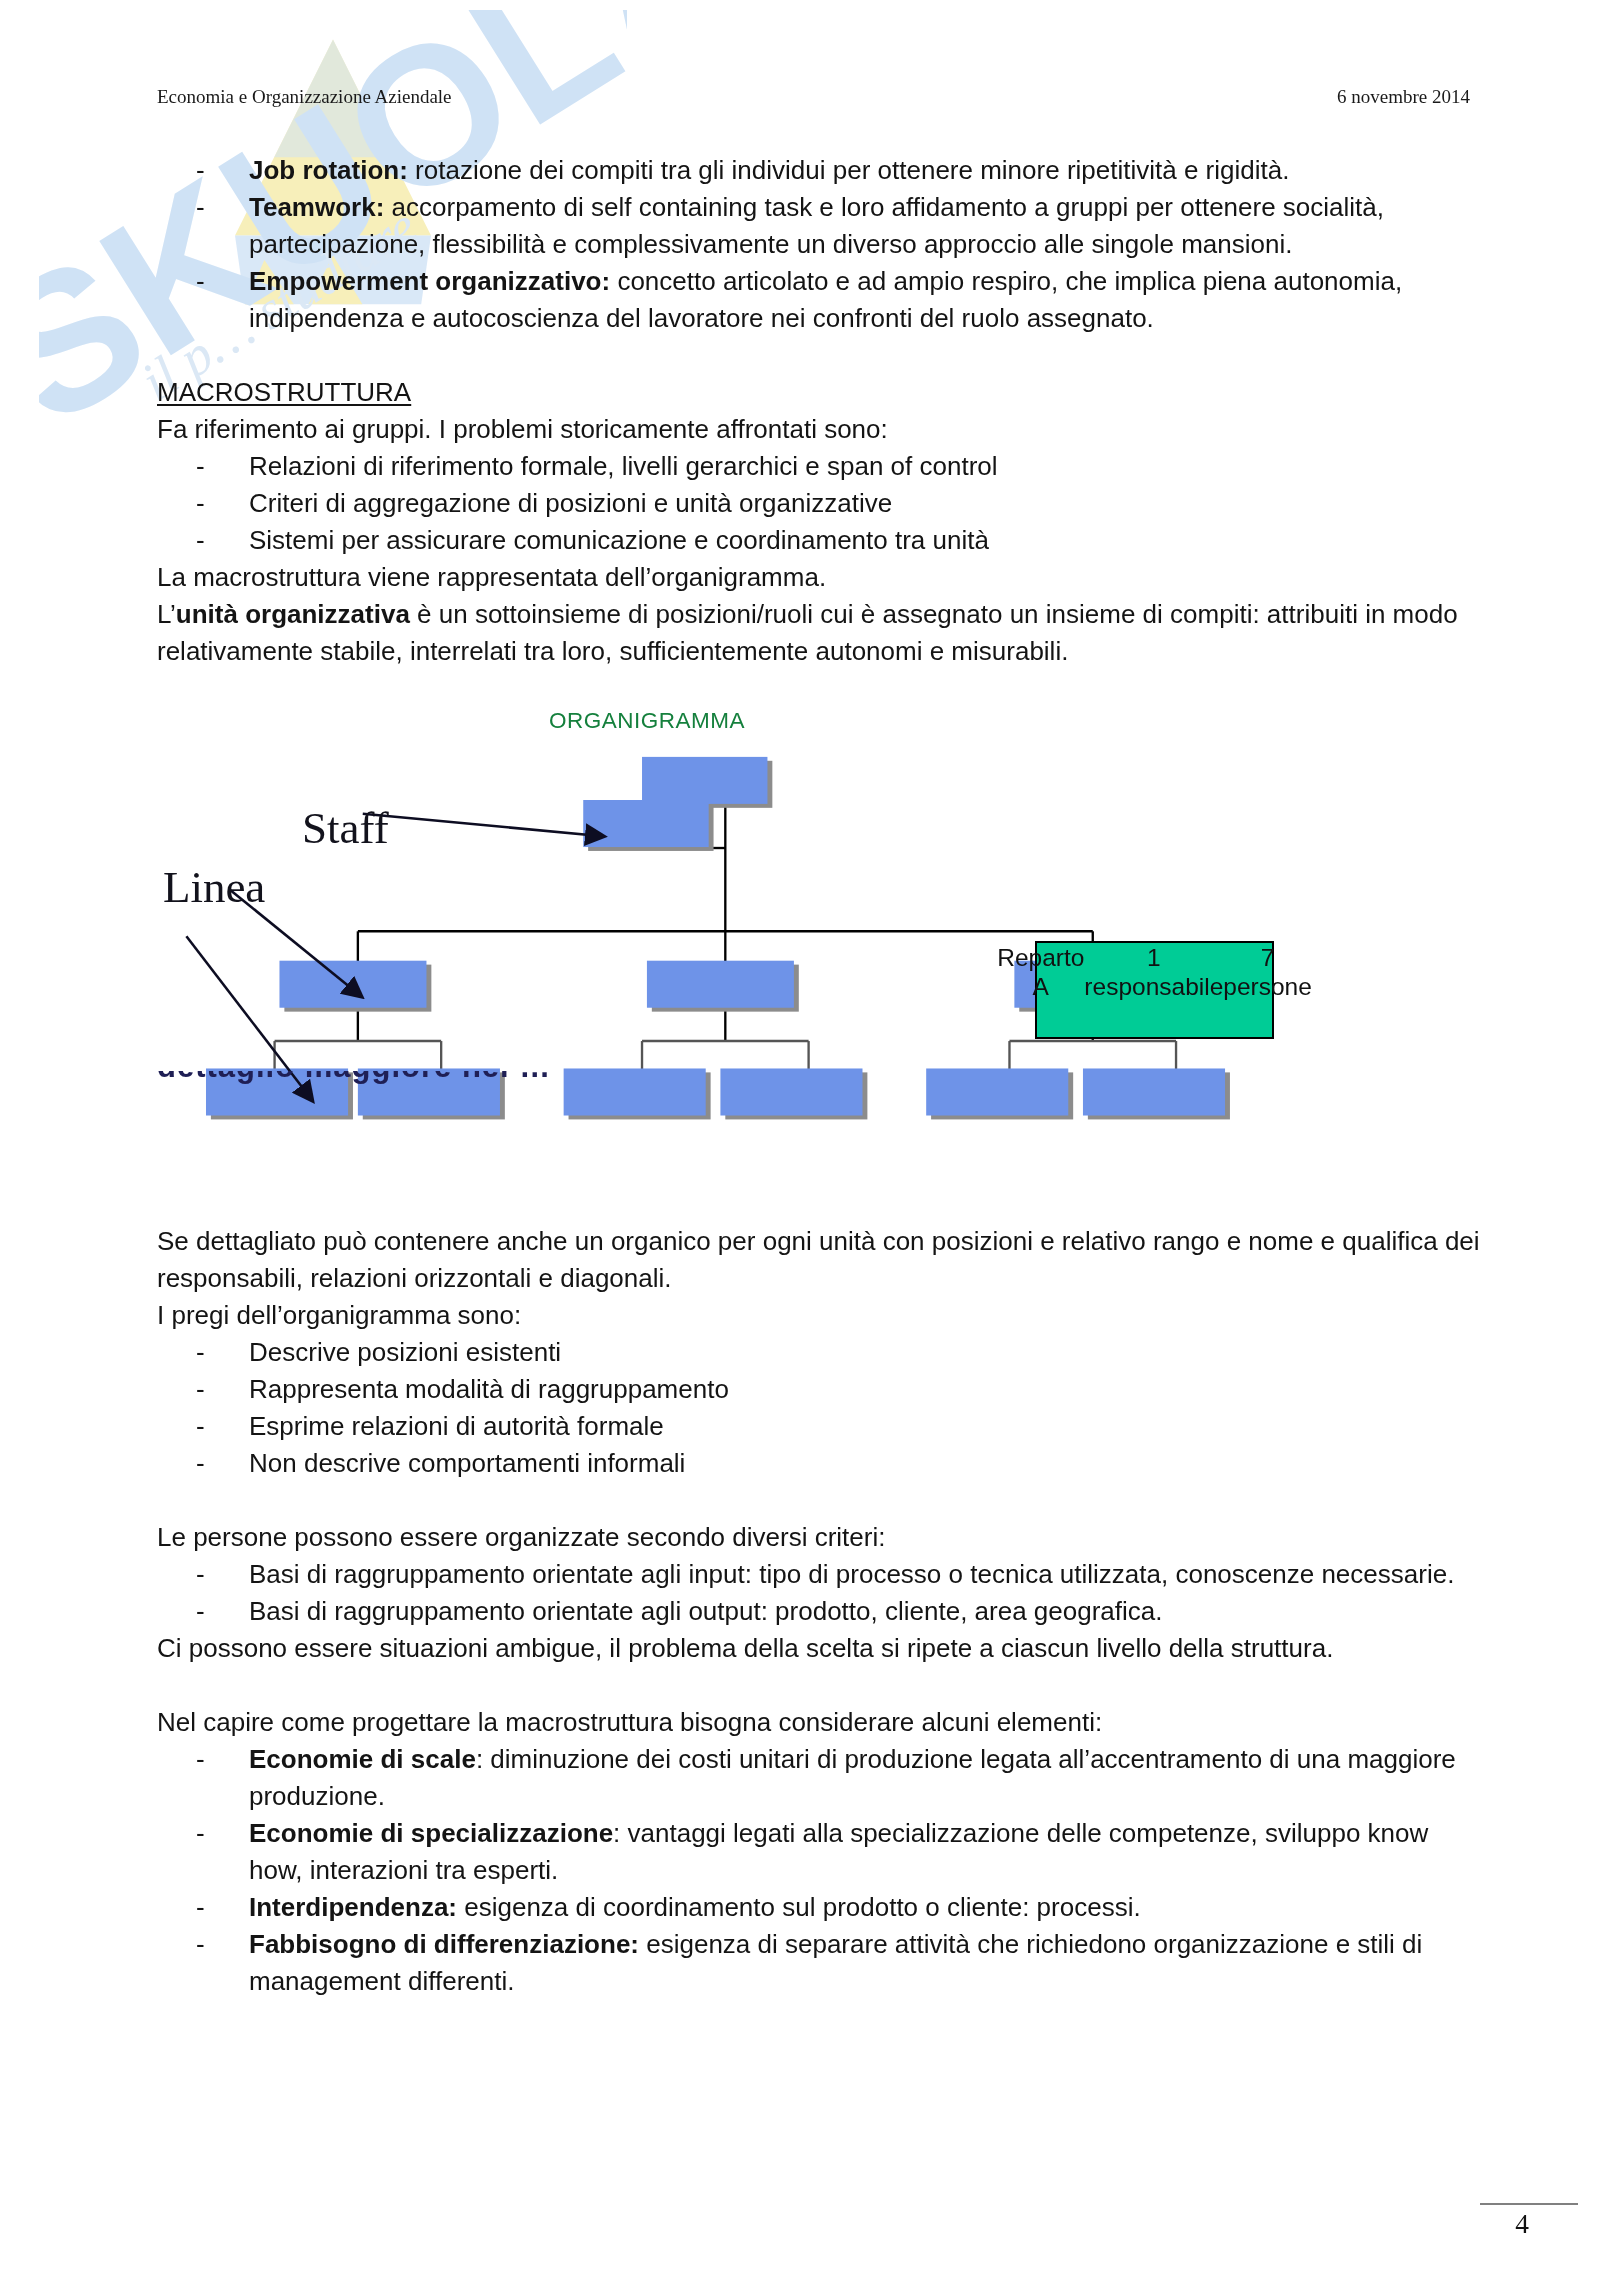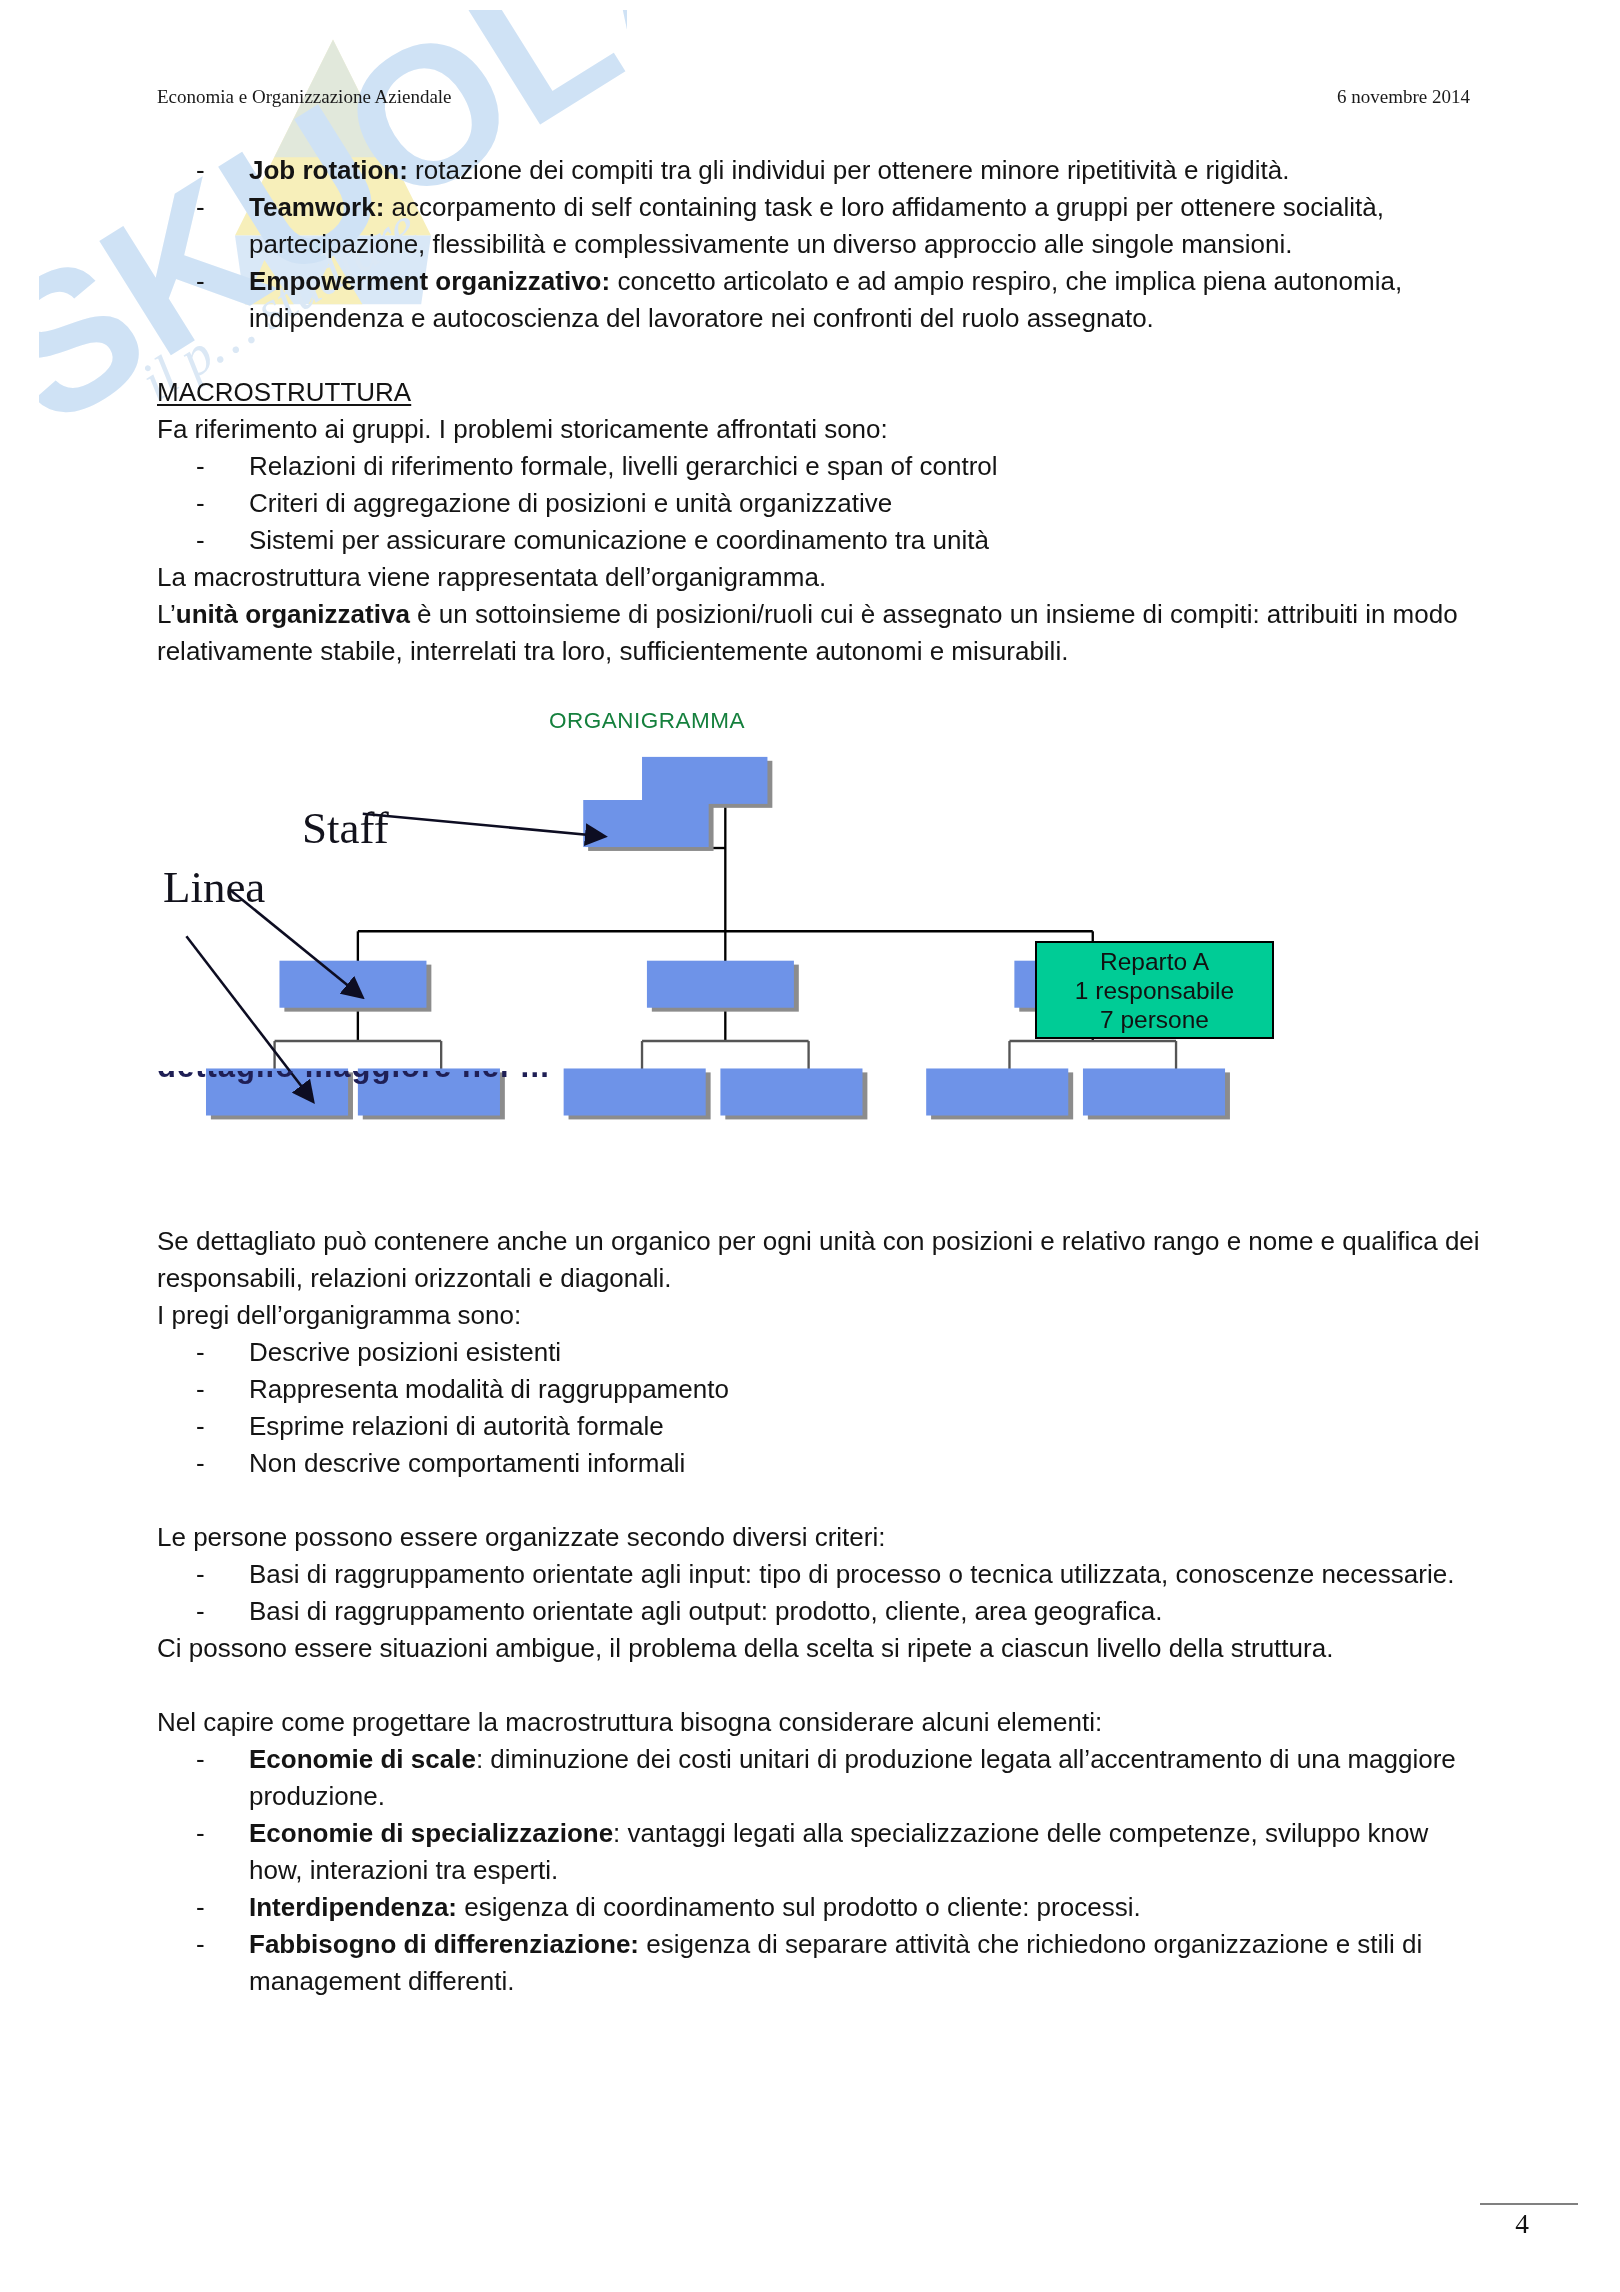--- a/index.html
+++ b/index.html
@@ -126,21 +126,21 @@
     top: 941px;
     width: 235px;
     height: 94px;
     background: #00CC96;
     border: 2px solid #000000;
     color: #111111;
     font-size: 24.5px;
     line-height: 29px;
     text-align: center;
     display: flex;
-    flex-direction: column;
+    flex-direction: row;
     justify-content: center;
     z-index: 5;
     font-family: "Liberation Sans", sans-serif;
   }
 
   
   .clip-strip {
     position: absolute;
     left: 157px;
     top: 1071px;

